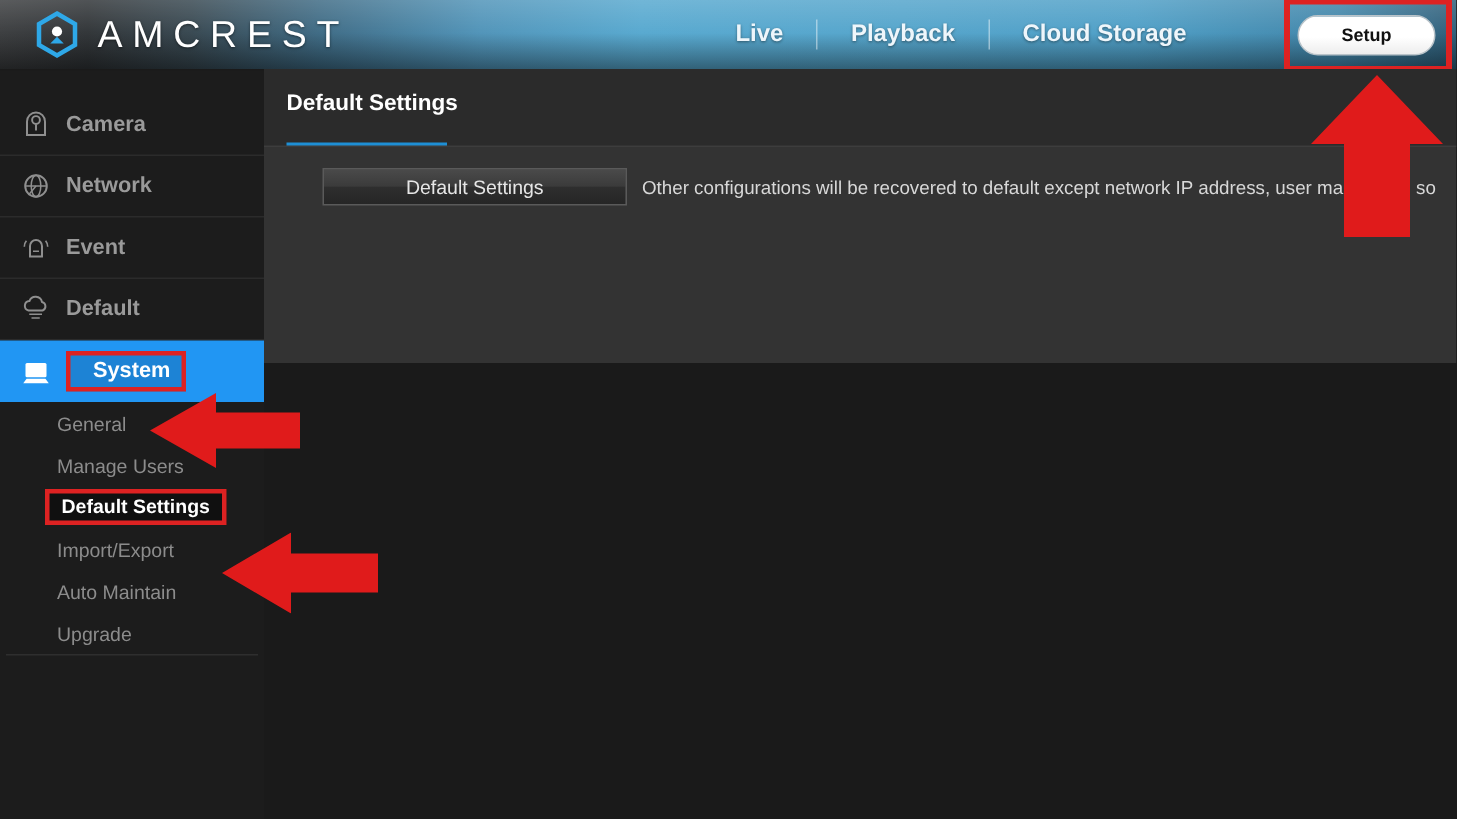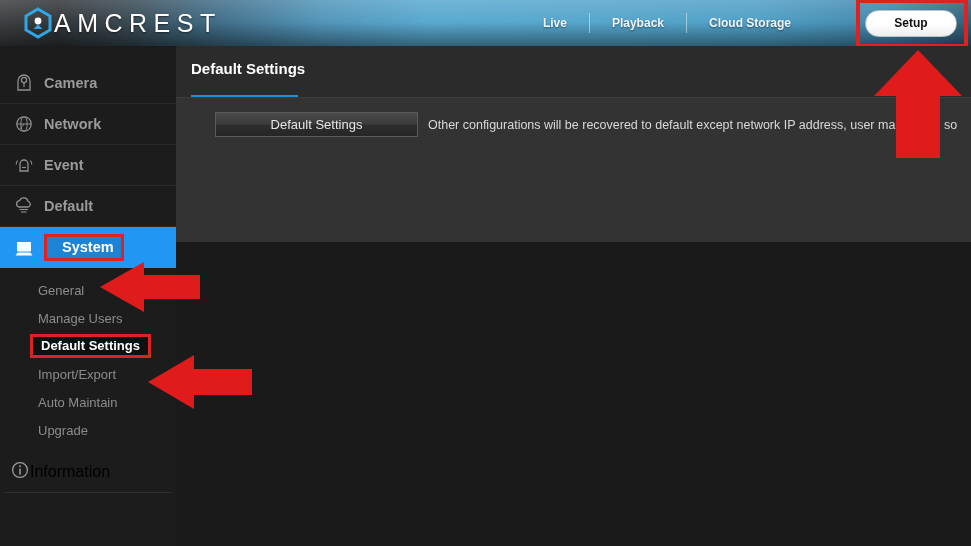--- a/index.html
+++ b/index.html
@@ -11,29 +11,29 @@
   }
   #app { position: relative; width: 971px; height: 546px; background: #1a1a1a; }
 
   
   .header {
     position: absolute; left: 0; top: 0; width: 971px; height: 46px;
     background:
       linear-gradient(to bottom, rgba(255,255,255,0.16) 0%, rgba(255,255,255,0.02) 48%, rgba(0,0,0,0.42) 100%),
       linear-gradient(to right, #3a3c3e 0%, #2f3336 6%, #36464f 13%, #3d6a84 22%, #4f93b8 33%, #56a8cf 44%, #53a4cb 62%, #4d9ec6 78%, #3f84a8 92%, #2e5d78 100%);
   }
-  .brand { position: absolute; left: 22px; top: 7px; display: flex; align-items: center; }
+  .brand { position: absolute; left: 22px; top: 7px; display: flex; align-items: center; gap: 11px; }
   .logo-hex { width: 32px; height: 32px; }
   .brand-name {
     color: #ffffff; font-size: 25px; font-weight: 400; letter-spacing: 6.5px;
     text-shadow: 0 1px 2px rgba(0,0,0,0.5);
   }
   .topnav { position: absolute; right: 0; top: 0; height: 46px; display: flex; align-items: center; }
   .topnav-link {
-    color: #eef6fb; font-size: 12px; font-weight: bold; padding: 0 22px;
+    color: #eef6fb; font-size: 16px; font-weight: bold; padding: 0 22px;
     text-shadow: 0 1px 2px rgba(0,0,0,0.45); cursor: pointer; white-space: nowrap;
   }
   .topnav-sep { width: 1px; height: 20px; background: rgba(255,255,255,0.45); }
   .setup-wrap { position: relative; margin-left: 52px; margin-right: 14px; }
   .setup-btn {
     width: 92px; height: 27px; border-radius: 14px;
     background: linear-gradient(to bottom, #ffffff 0%, #ffffff 55%, #ededed 100%);
     border: 1px solid #b9c3c9;
     color: #111; font-size: 12px; font-weight: bold;
     display: flex; align-items: center; justify-content: center; cursor: pointer;
@@ -53,21 +53,21 @@
   .nav-row .nav-lbl { color: #9a9a9a; font-size: 14.5px; font-weight: bold; margin-left: 6px; }
   .nav-row.active { background: #2196f3; border-bottom: none; }
   .nav-row.active .nav-lbl { color: #ffffff; }
   .nav-row.spacer-top { margin-top: 16px; }
   .redbox-label {
     display: inline-block; border: 3px solid #dd2222; padding: 1px 7px 2px 15px;
     margin-left: 6px; background: rgba(0,0,0,0.12);
   }
   .redbox-label .nav-lbl { margin-left: 0; }
 
-  .subnav { padding-top: 8px; }
+  .subnav { }
   .sub-row {
     height: 28px; display: flex; align-items: center; padding-left: 38px;
     color: #8c8c8c; font-size: 13px; cursor: pointer;
   }
   .sub-row.current { padding-left: 30px; }
   .sub-current-box {
     border: 3px solid #dd2222; background: #101010;
     padding: 1px 8px 2px 8px; color: #ffffff; font-size: 13px; font-weight: bold;
   }
   .info-row {
@@ -194,30 +194,20 @@
       <div class="sub-row">General</div>
       <div class="sub-row">Manage Users</div>
       <div class="sub-row current">
         <span class="sub-current-box">Default Settings</span>
       </div>
       <div class="sub-row">Import/Export</div>
       <div class="sub-row">Auto Maintain</div>
       <div class="sub-row">Upgrade</div>
     </div>
 
-    <div class="info-row">
-      <span class="nav-ico">
-        <svg width="20" height="20" viewBox="0 0 20 20">
-          <circle cx="10" cy="10" r="7.4" fill="none" stroke="#9a9a9a" stroke-width="1.3"></circle>
-          <circle cx="10" cy="6.3" r="0.95" fill="#9a9a9a"></circle>
-          <rect x="9.2" y="8.6" width="1.6" height="6" fill="#9a9a9a"></rect>
-        </svg>
-      </span>
-      <span class="nav-lbl">Information</span>
-    </div>
     <div class="sidebar-divider"></div>
   </div>
 
   <div class="content">
     <div class="tabbar">
       <span class="tab">Default Settings</span>
       <span class="tab-underline"></span>
       <span class="tabbar-hairline"></span>
     </div>
 

